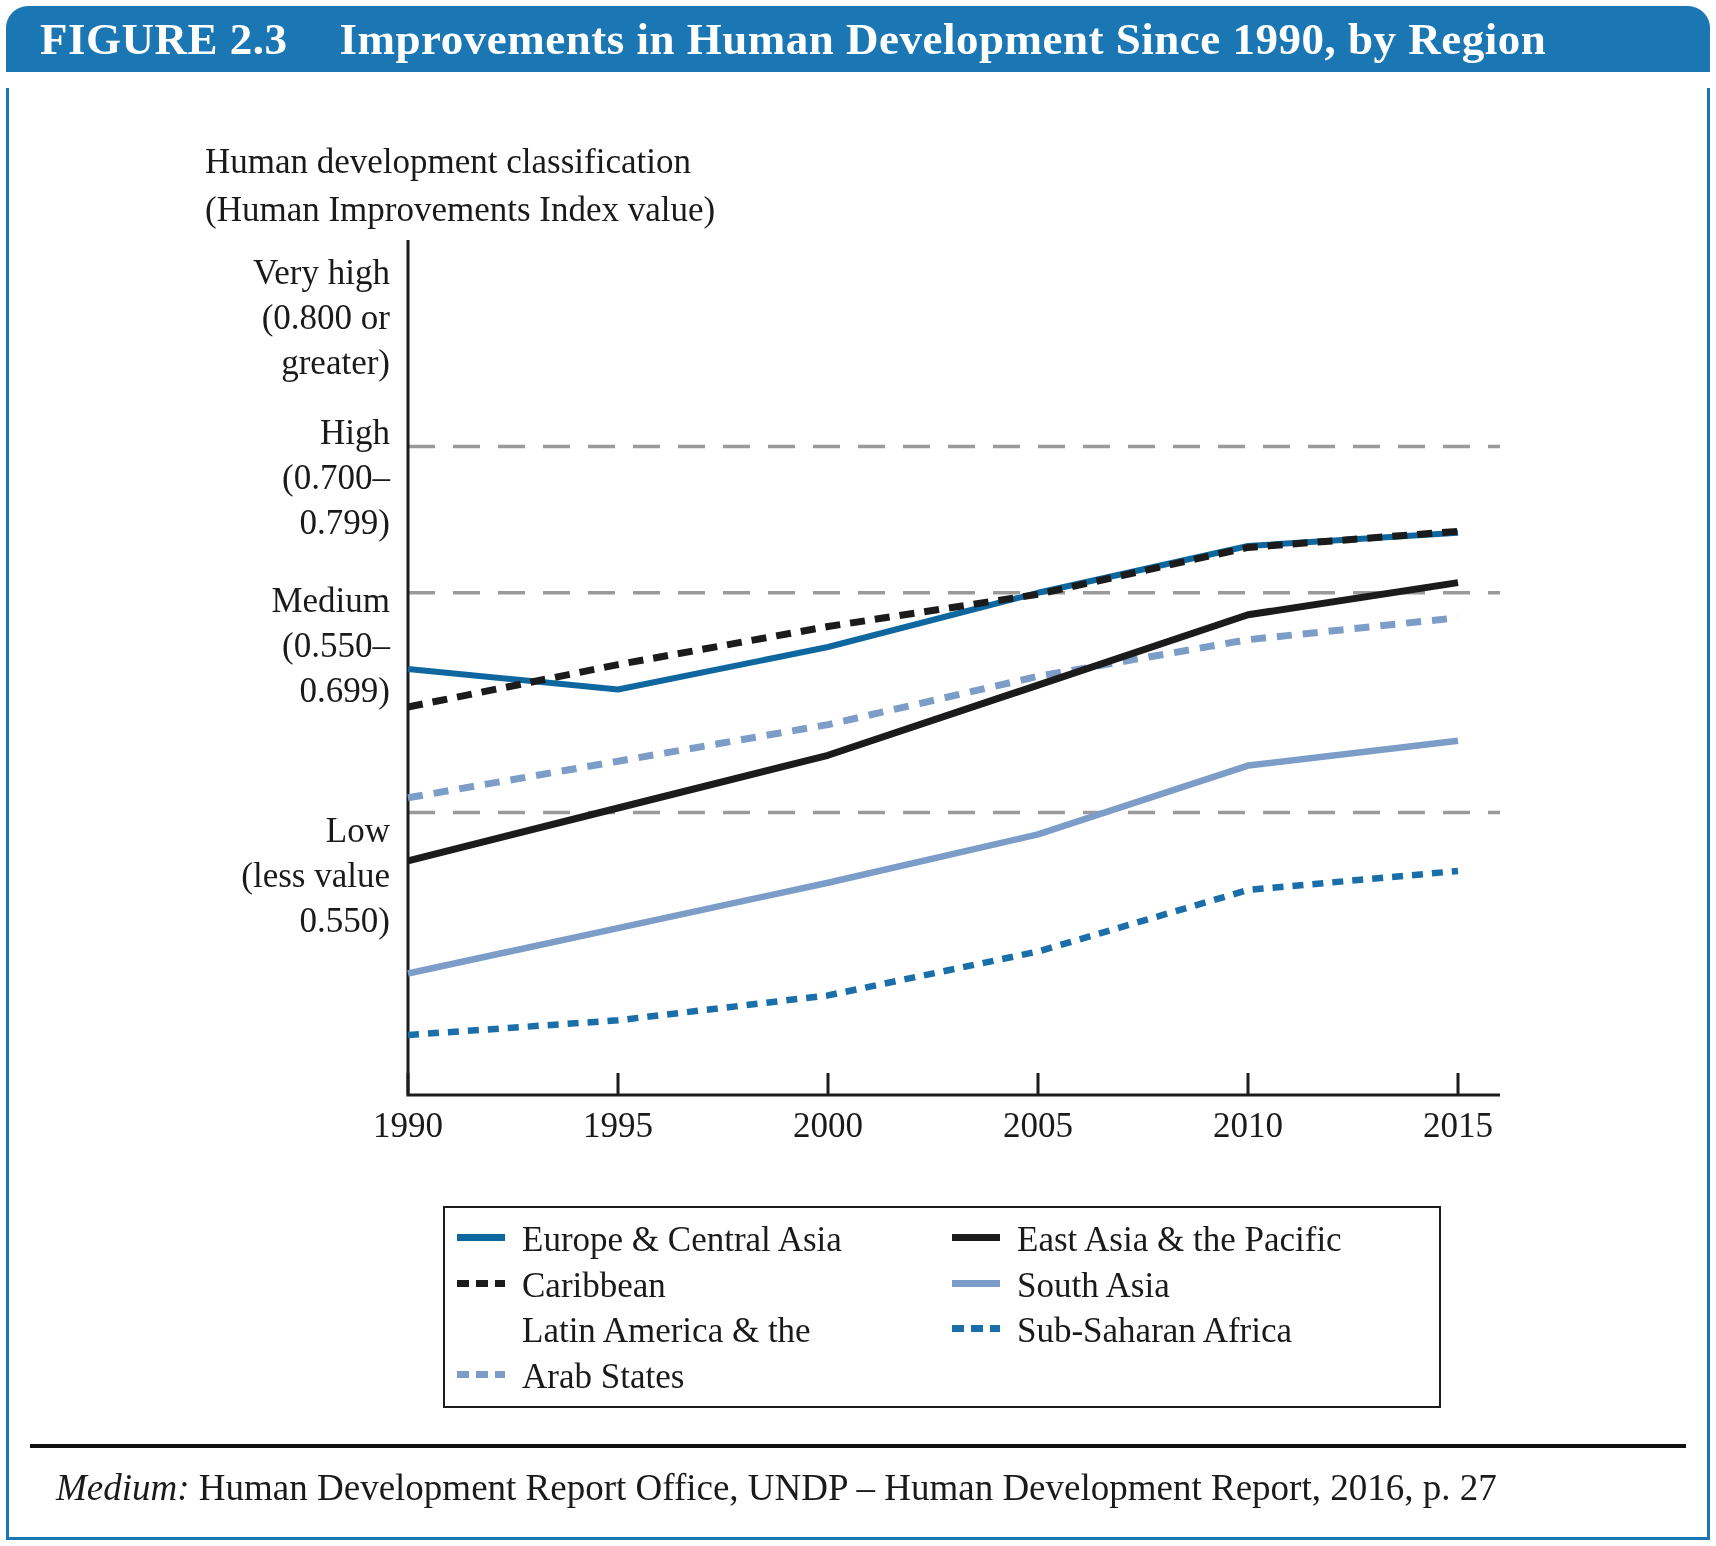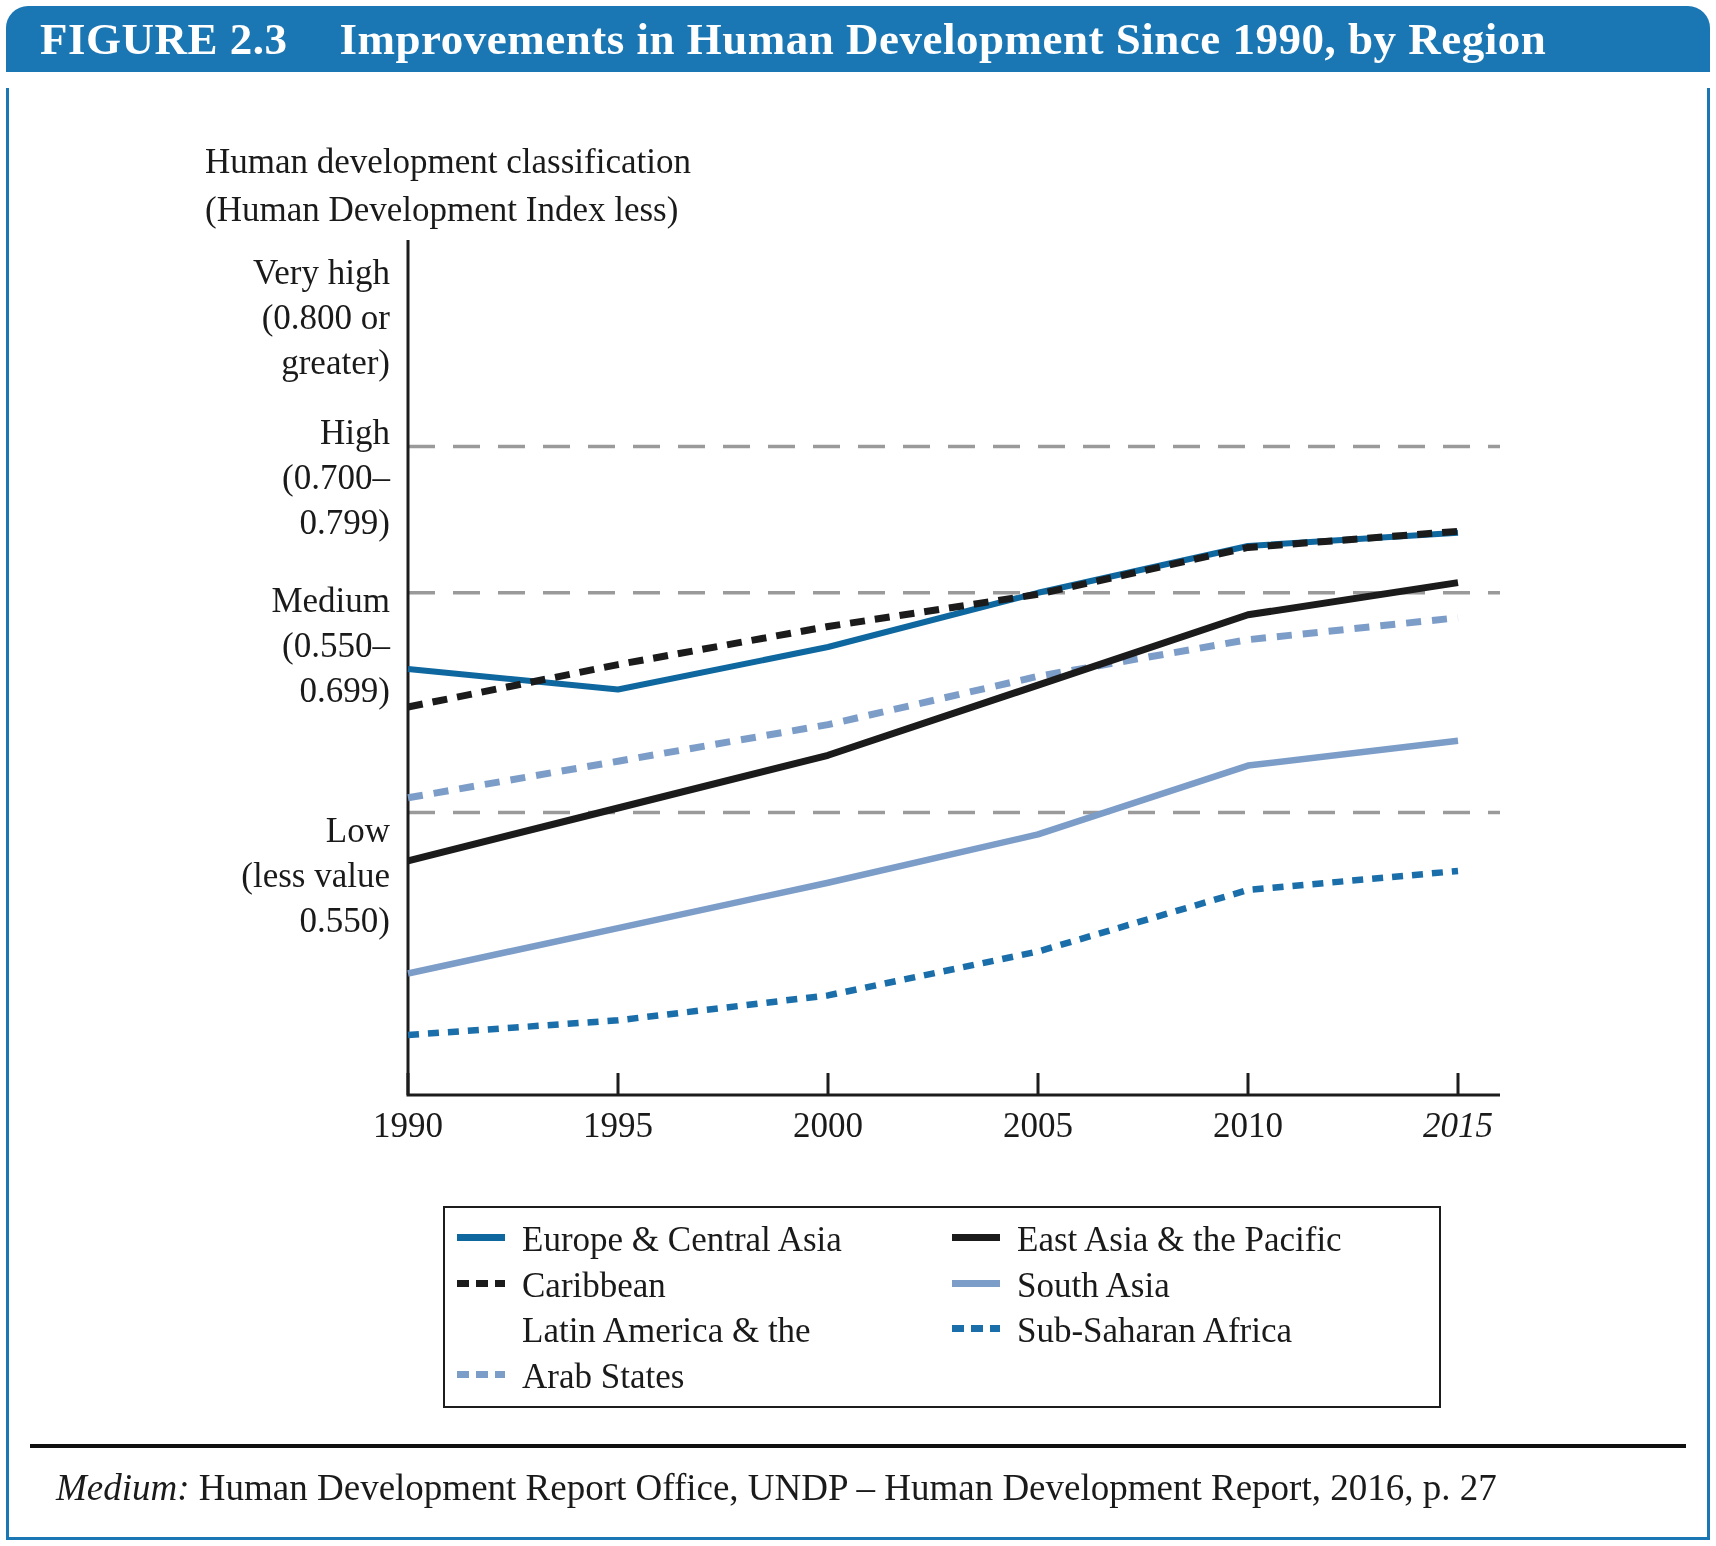--- a/index.html
+++ b/index.html
@@ -39,21 +39,21 @@
 
   <div class="titlebar">
     <span class="fig-label">FIGURE 2.3</span>
     <span class="fig-title">Improvements in Human Development Since 1990, by Region</span>
   </div>
 
   <div class="contentbox"></div>
 
   <div class="axis-title">
     <div>Human development classification</div>
-    <div>(Human Development Index less)</div>
+    <div>(Human Improvements Index value)</div>
   </div>
 
   <div class="yband" style="top:250px">
     <div>Very high</div>
     <div>(0.800 or</div>
     <div>greater)</div>
   </div>
   <div class="yband" style="top:410px">
     <div>High</div>
     <div>(0.700–</div>
@@ -68,21 +68,21 @@
     <div>Low</div>
     <div>(less value</div>
     <div>0.550)</div>
   </div>
 
   <span class="xtick" style="left: 408px;">1990</span>
   <span class="xtick" style="left: 618px;">1995</span>
   <span class="xtick" style="left: 828px;">2000</span>
   <span class="xtick" style="left: 1038px;">2005</span>
   <span class="xtick" style="left: 1248px;">2010</span>
-  <span class="xtick" style="left: 1458px; font-style: italic;">2015</span>
+  <span class="xtick" style="left: 1458px;">2015</span>
 
   <svg id="plot" width="1716" height="1546" viewBox="0 0 1716 1546">
       <line x1="408" y1="446.42979452054783" x2="1500" y2="446.42979452054783" stroke="#9a9a9a" stroke-width="3.5" stroke-dasharray="27 18"></line>
       <line x1="408" y1="592.8339041095891" x2="1500" y2="592.8339041095891" stroke="#9a9a9a" stroke-width="3.5" stroke-dasharray="27 18"></line>
       <line x1="408" y1="812.4400684931505" x2="1500" y2="812.4400684931505" stroke="#9a9a9a" stroke-width="3.5" stroke-dasharray="27 18"></line>
       <path d="M 408 240 V 1095 H 1500" fill="none" stroke="#1c1c1c" stroke-width="3"></path>
       <line x1="408" y1="1073" x2="408" y2="1095" stroke="#1c1c1c" stroke-width="3"></line>
       <line x1="618" y1="1073" x2="618" y2="1095" stroke="#1c1c1c" stroke-width="3"></line>
       <line x1="828" y1="1073" x2="828" y2="1095" stroke="#1c1c1c" stroke-width="3"></line>
       <line x1="1038" y1="1073" x2="1038" y2="1095" stroke="#1c1c1c" stroke-width="3"></line>

